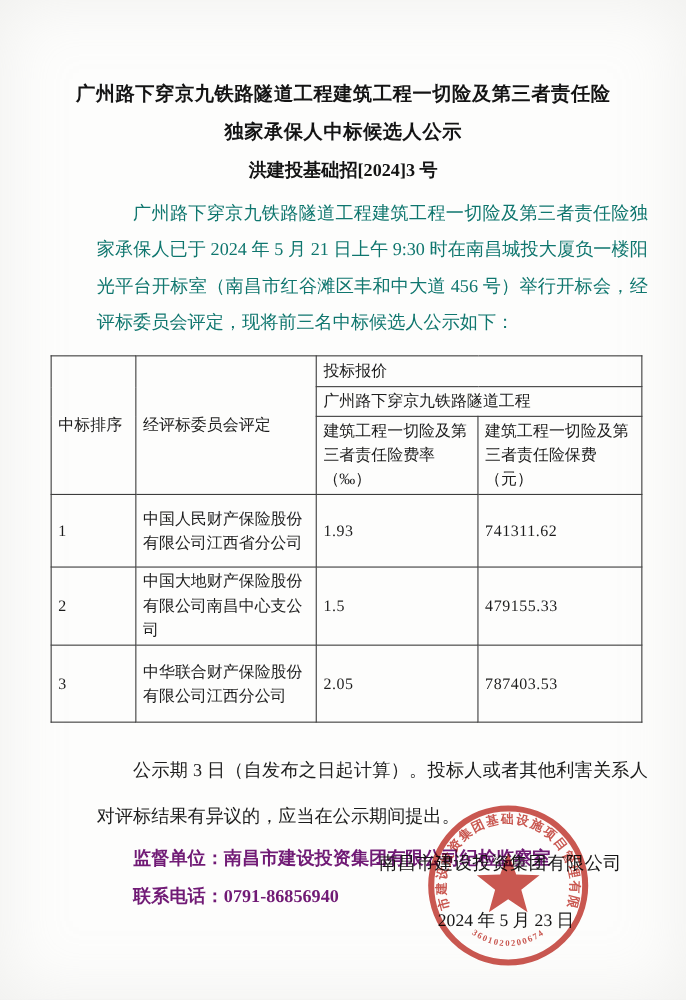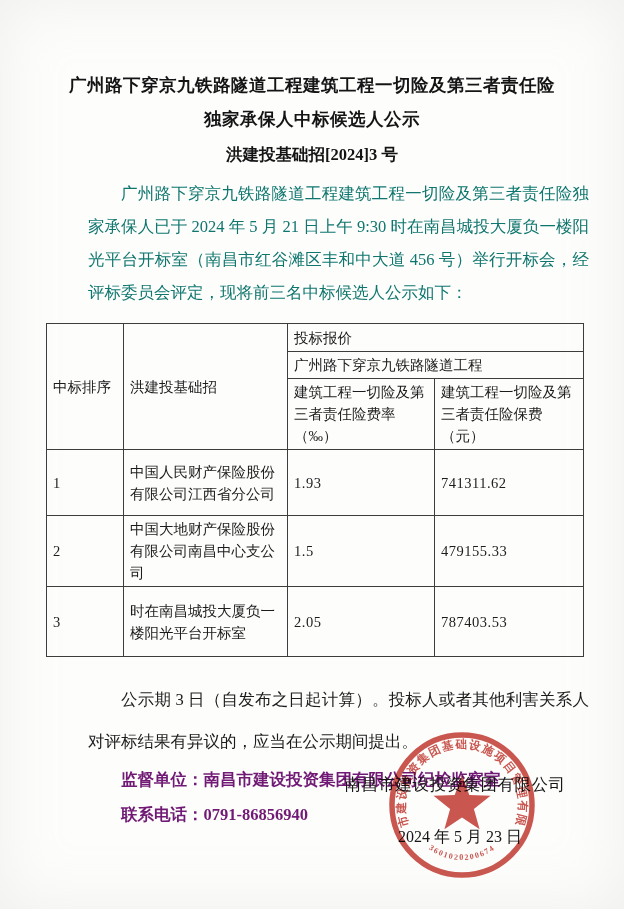--- a/index.html
+++ b/index.html
@@ -97,21 +97,21 @@
   <table class="bid">
     <colgroup>
       <col style="width:77px">
         <col style="width:164px">
         <col style="width:147px">
         <col style="width:149px">
     </colgroup>
     <tbody>
         <tr class="hrowA">
       <th rowspan="3">中标排序</th>
-      <th rowspan="3">洪建投基础招</th>
+      <th rowspan="3">经评标委员会评定</th>
       <th colspan="2">投标报价</th>
     </tr>
     <tr class="hrowB">
       <th colspan="2">广州路下穿京九铁路隧道工程</th>
     </tr>
     <tr class="hrowC">
       <th>建筑工程一切险及第三者责任险费率（‰）</th>
       <th>建筑工程一切险及第三者责任险保费（元）</th>
     </tr>
     <tr class="drow1">
@@ -121,21 +121,21 @@
       <td class="num">741311.62</td>
     </tr>
     <tr class="drow2">
       <td class="num">2</td>
       <td class="name">中国大地财产保险股份有限公司南昌中心支公司</td>
       <td class="num">1.5</td>
       <td class="num">479155.33</td>
     </tr>
     <tr class="drow3">
       <td class="num">3</td>
-      <td class="name">时在南昌城投大厦负一楼阳光平台开标室</td>
+      <td class="name">中华联合财产保险股份有限公司江西分公司</td>
       <td class="num">2.05</td>
       <td class="num">787403.53</td>
     </tr>
   </tbody>
     </table>
 
   <p class="notice">公示期 3 日（自发布之日起计算）。投标人或者其他利害关系人对评标结果有异议的，应当在公示期间提出。</p>
   <div class="supervisor">监督单位：南昌市建设投资集团有限公司纪检监察室</div>
   <div class="phone">联系电话：0791-86856940</div>
 

